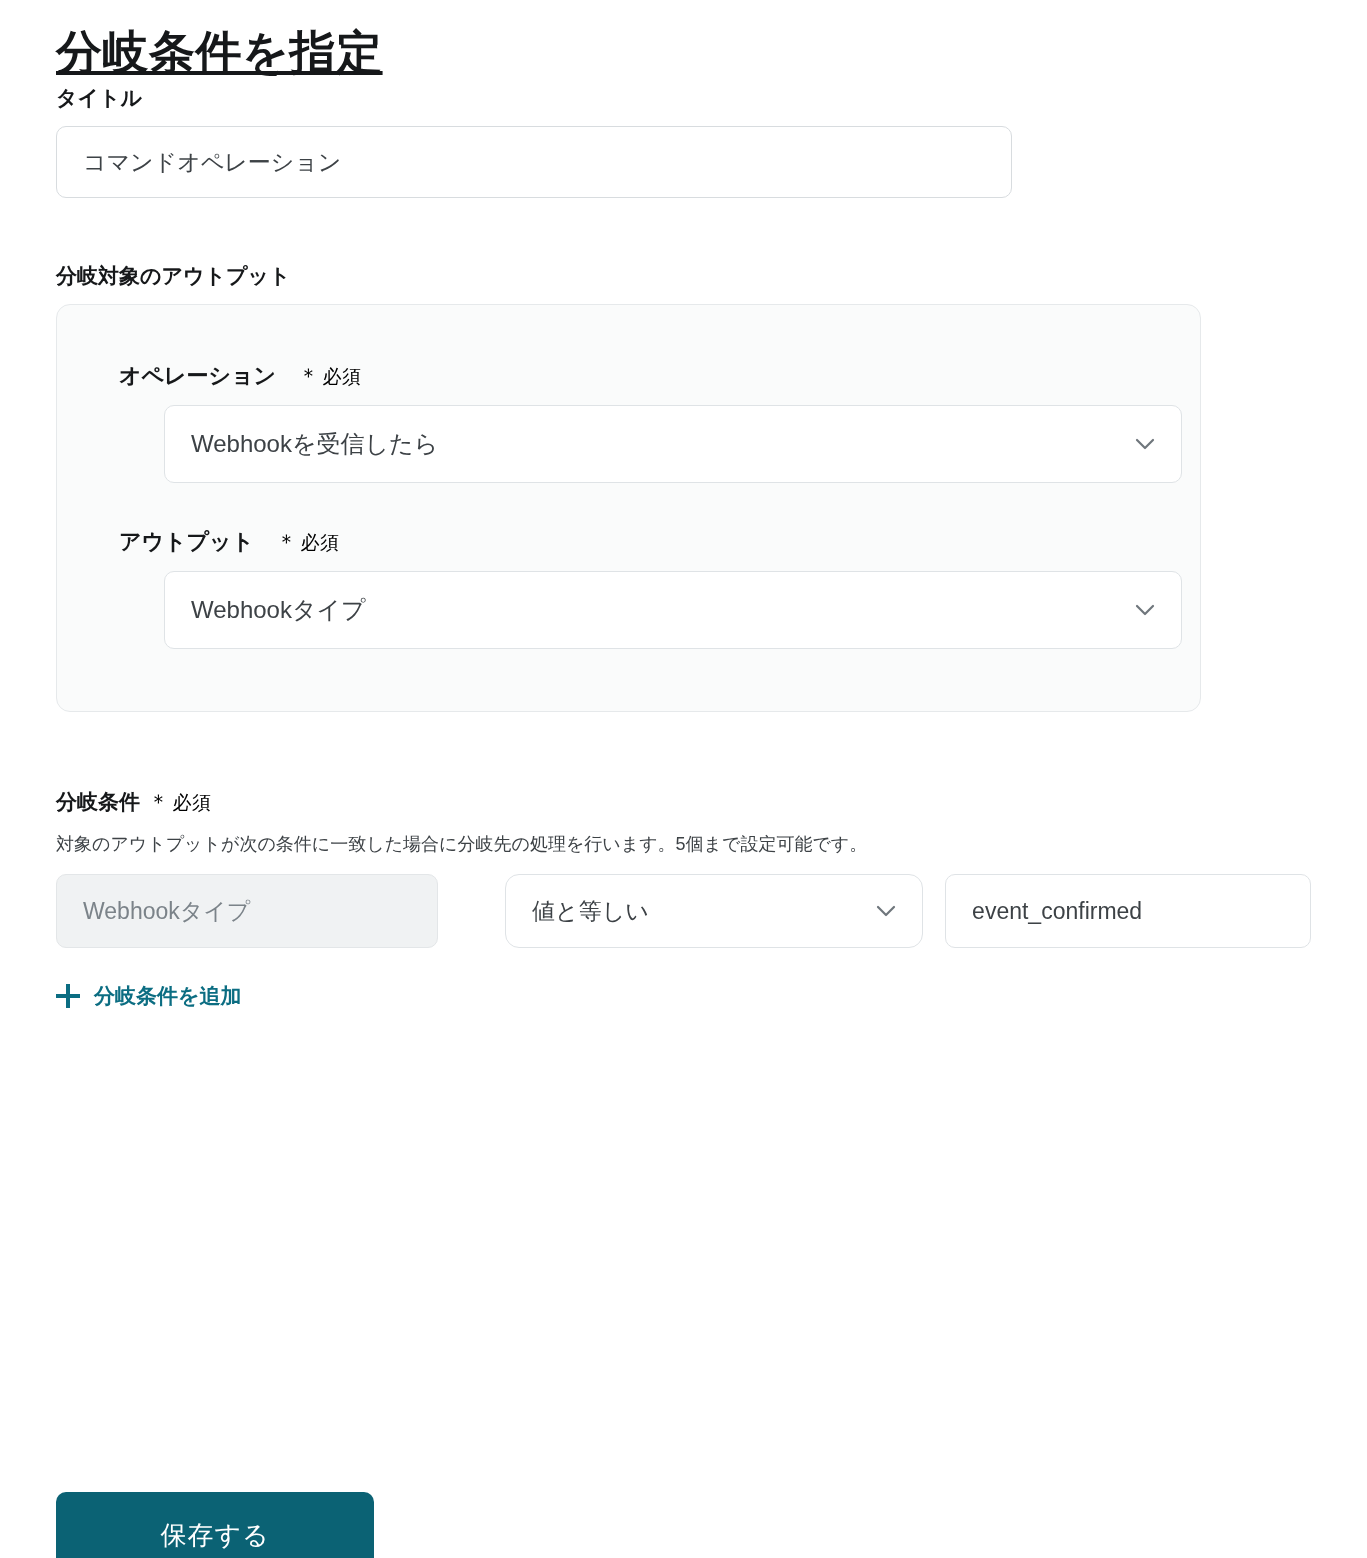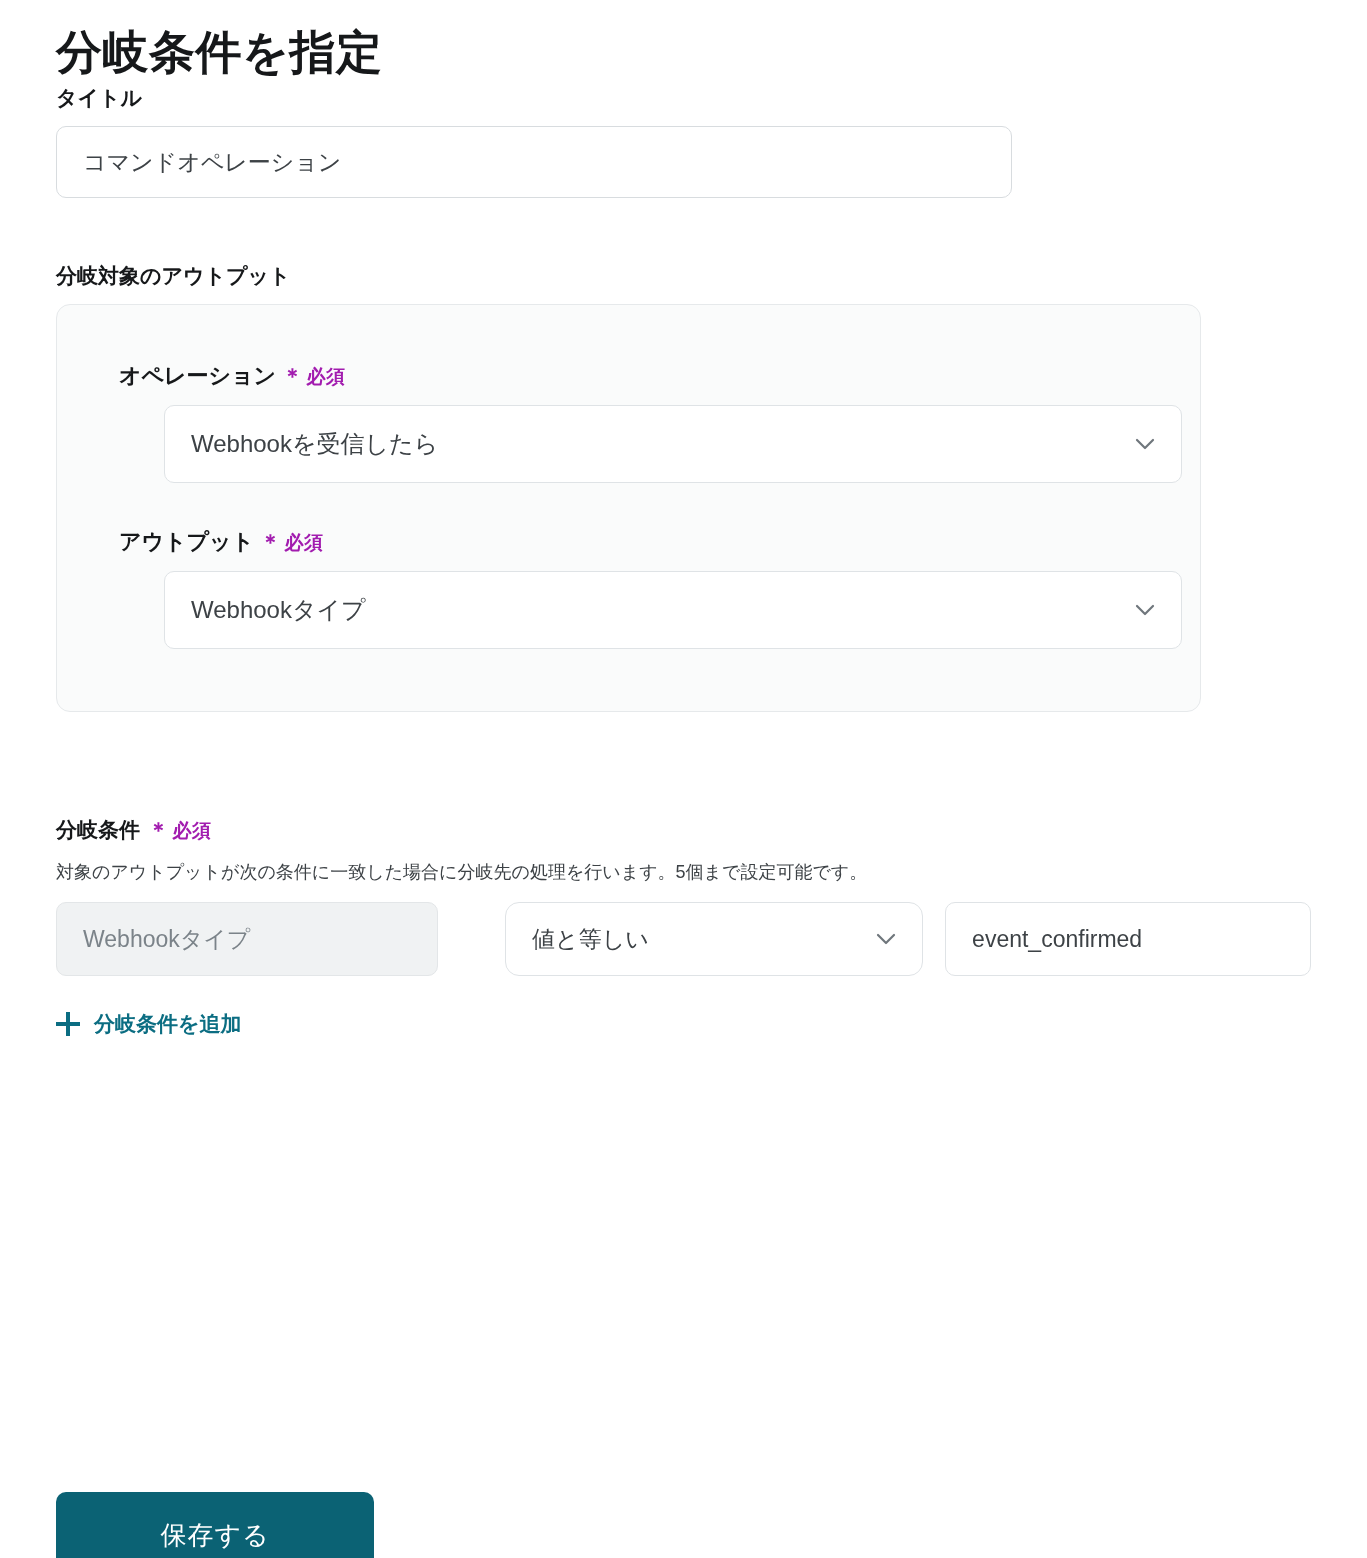--- a/index.html
+++ b/index.html
@@ -23,20 +23,21 @@
   }
 
   
   .page-title {
     font-size: 46px;
     font-weight: bold;
     letter-spacing: 0.5px;
     margin: 0;
     padding-top: 22px;
     color: #16181a;
+    text-decoration: underline;
   }
 
   
   .field-label {
     font-size: 21px;
     font-weight: bold;
     color: #16181a;
     margin: 0 0 14px 0;
   }
 
@@ -68,26 +69,26 @@
     background: #fafbfb;
     padding: 56px 62px 62px 62px;
   }
   .panel-field-label {
     font-size: 22px;
     font-weight: bold;
     color: #16181a;
     margin: 0 0 14px 0;
     display: flex;
     align-items: center;
-    gap: 6px;
+    gap: 22px;
   }
   .required {
-    color: #a21caf;
+    color: #000000;
     font-size: 19px;
-    font-weight: bold;
+    font-weight: normal;
     letter-spacing: 0.5px;
   }
   .required .star { font-size: 21px; margin-right: 3px; }
 
   
   .select-wrap {
     position: relative;
     display: block;
     padding-left: 45px;
   }
@@ -111,21 +112,21 @@
     top: 50%;
     transform: translateY(-50%);
     width: 22px;
     height: 22px;
     pointer-events: none;
   }
   .chevron svg { display: block; }
   .gap-40 { height: 44px; }
 
   
-  .cond-section { margin-top: 104px; }
+  .cond-section { margin-top: 76px; }
   .cond-title {
     font-size: 21px;
     font-weight: bold;
     color: #16181a;
     display: flex;
     align-items: center;
     gap: 8px;
     margin: 0;
   }
   .cond-desc {

